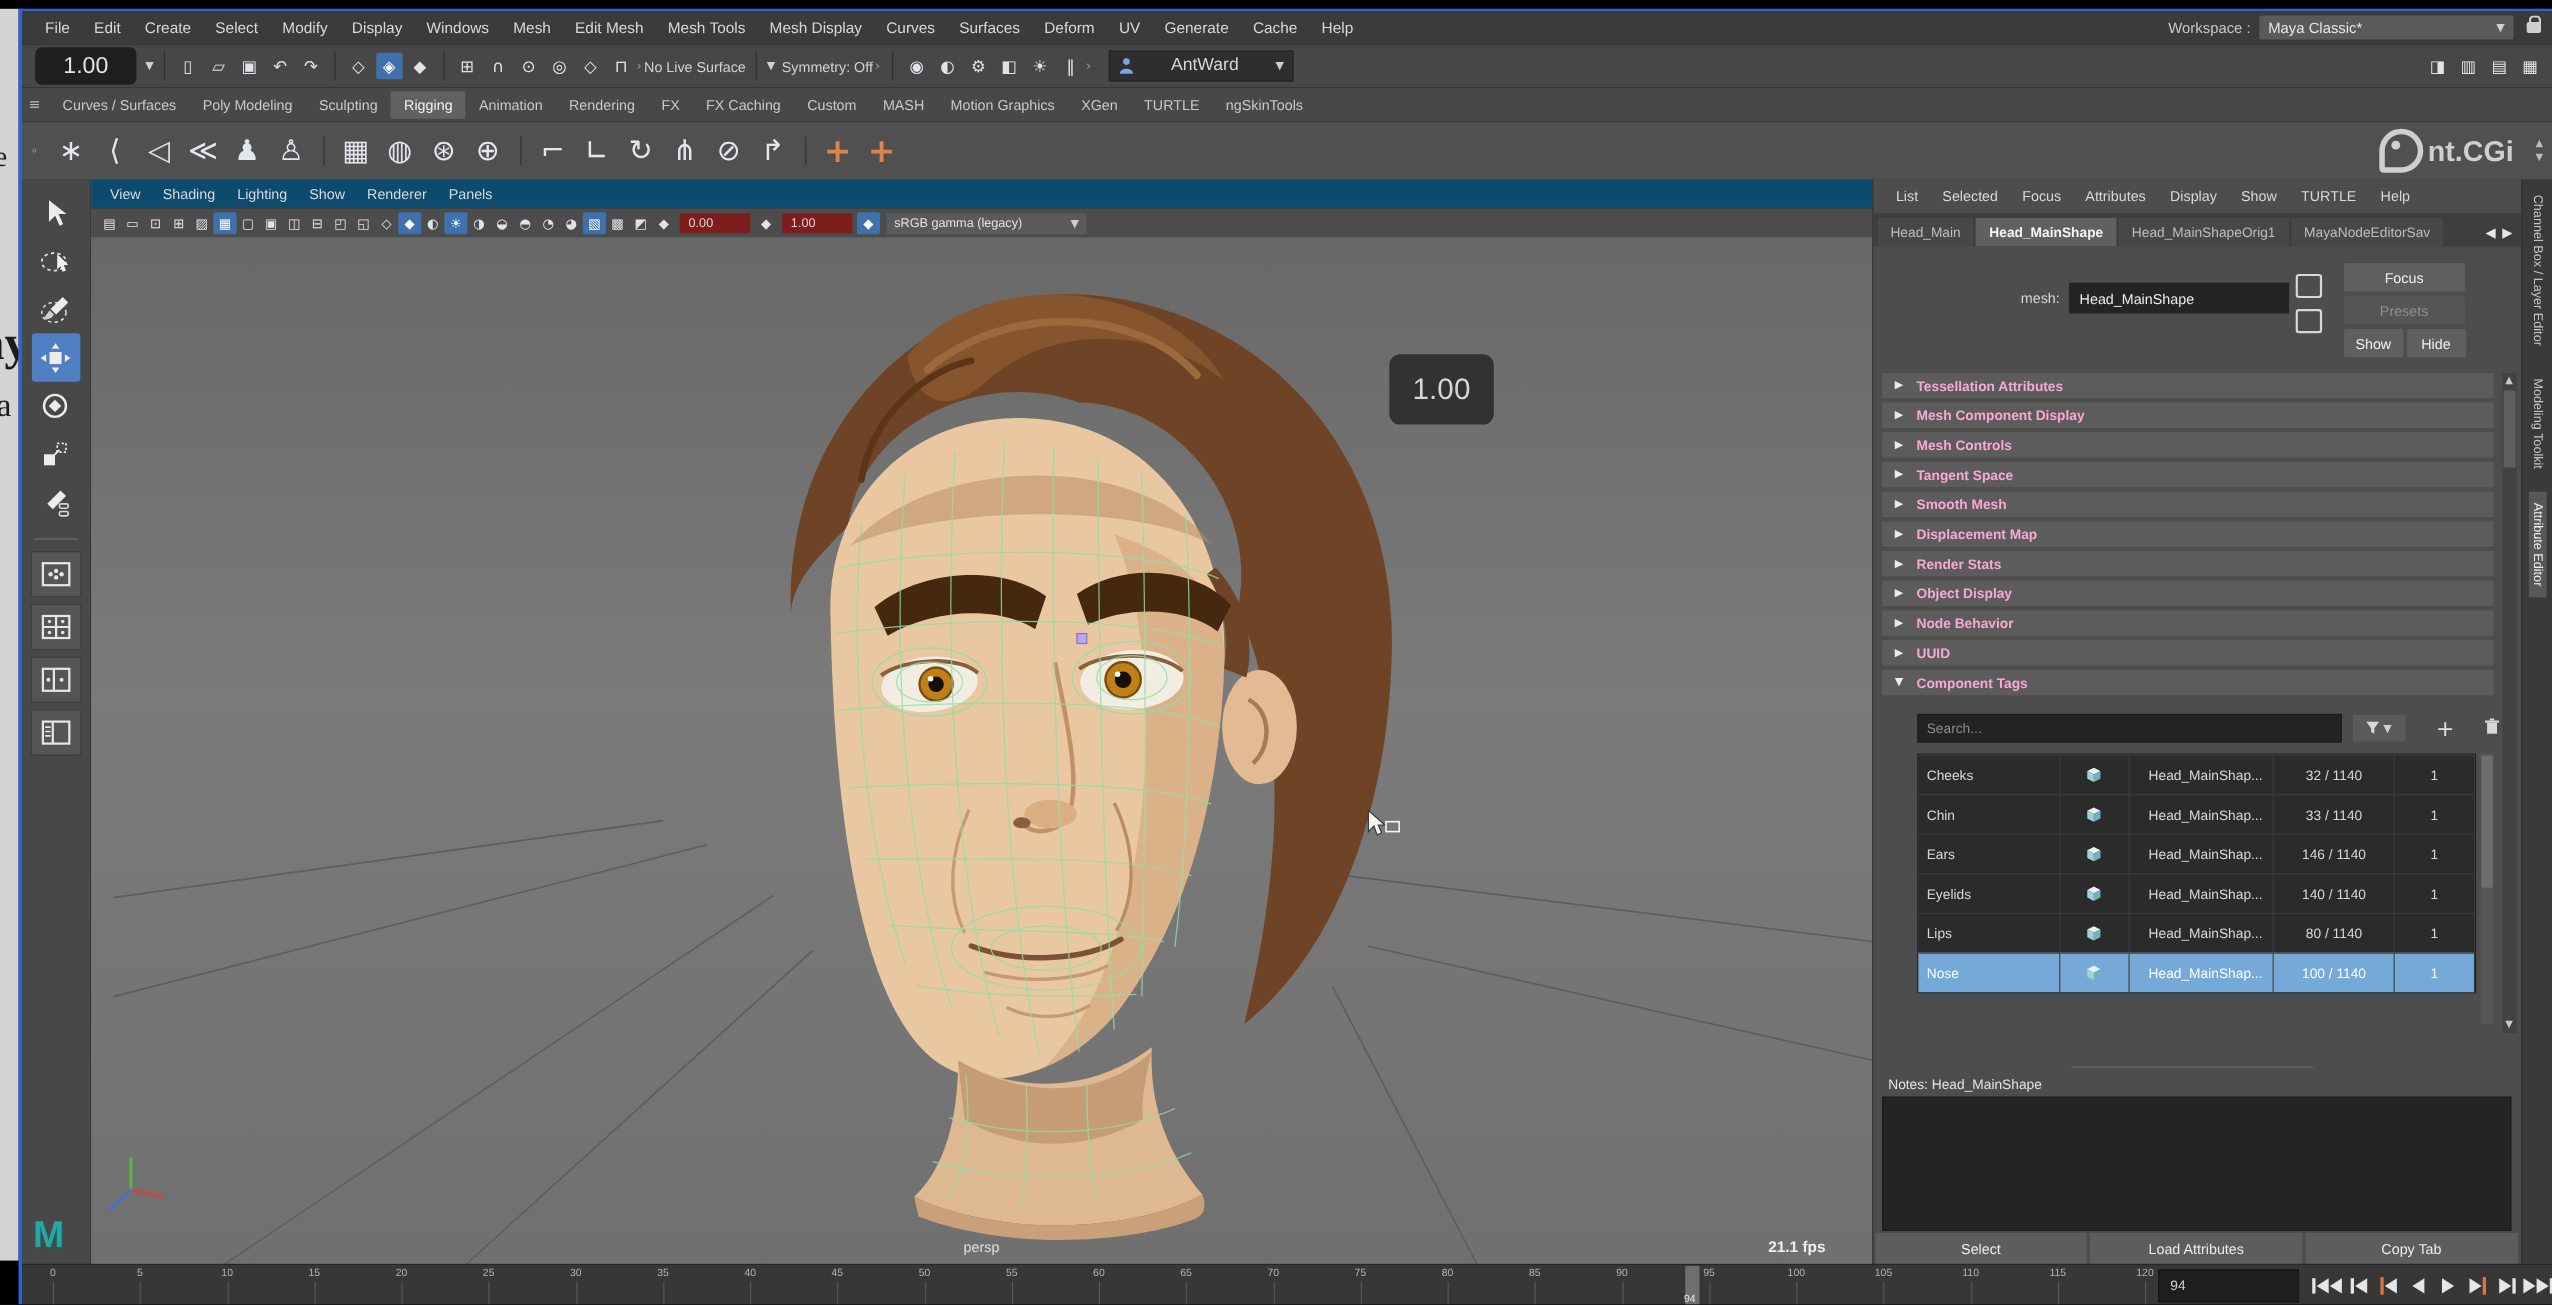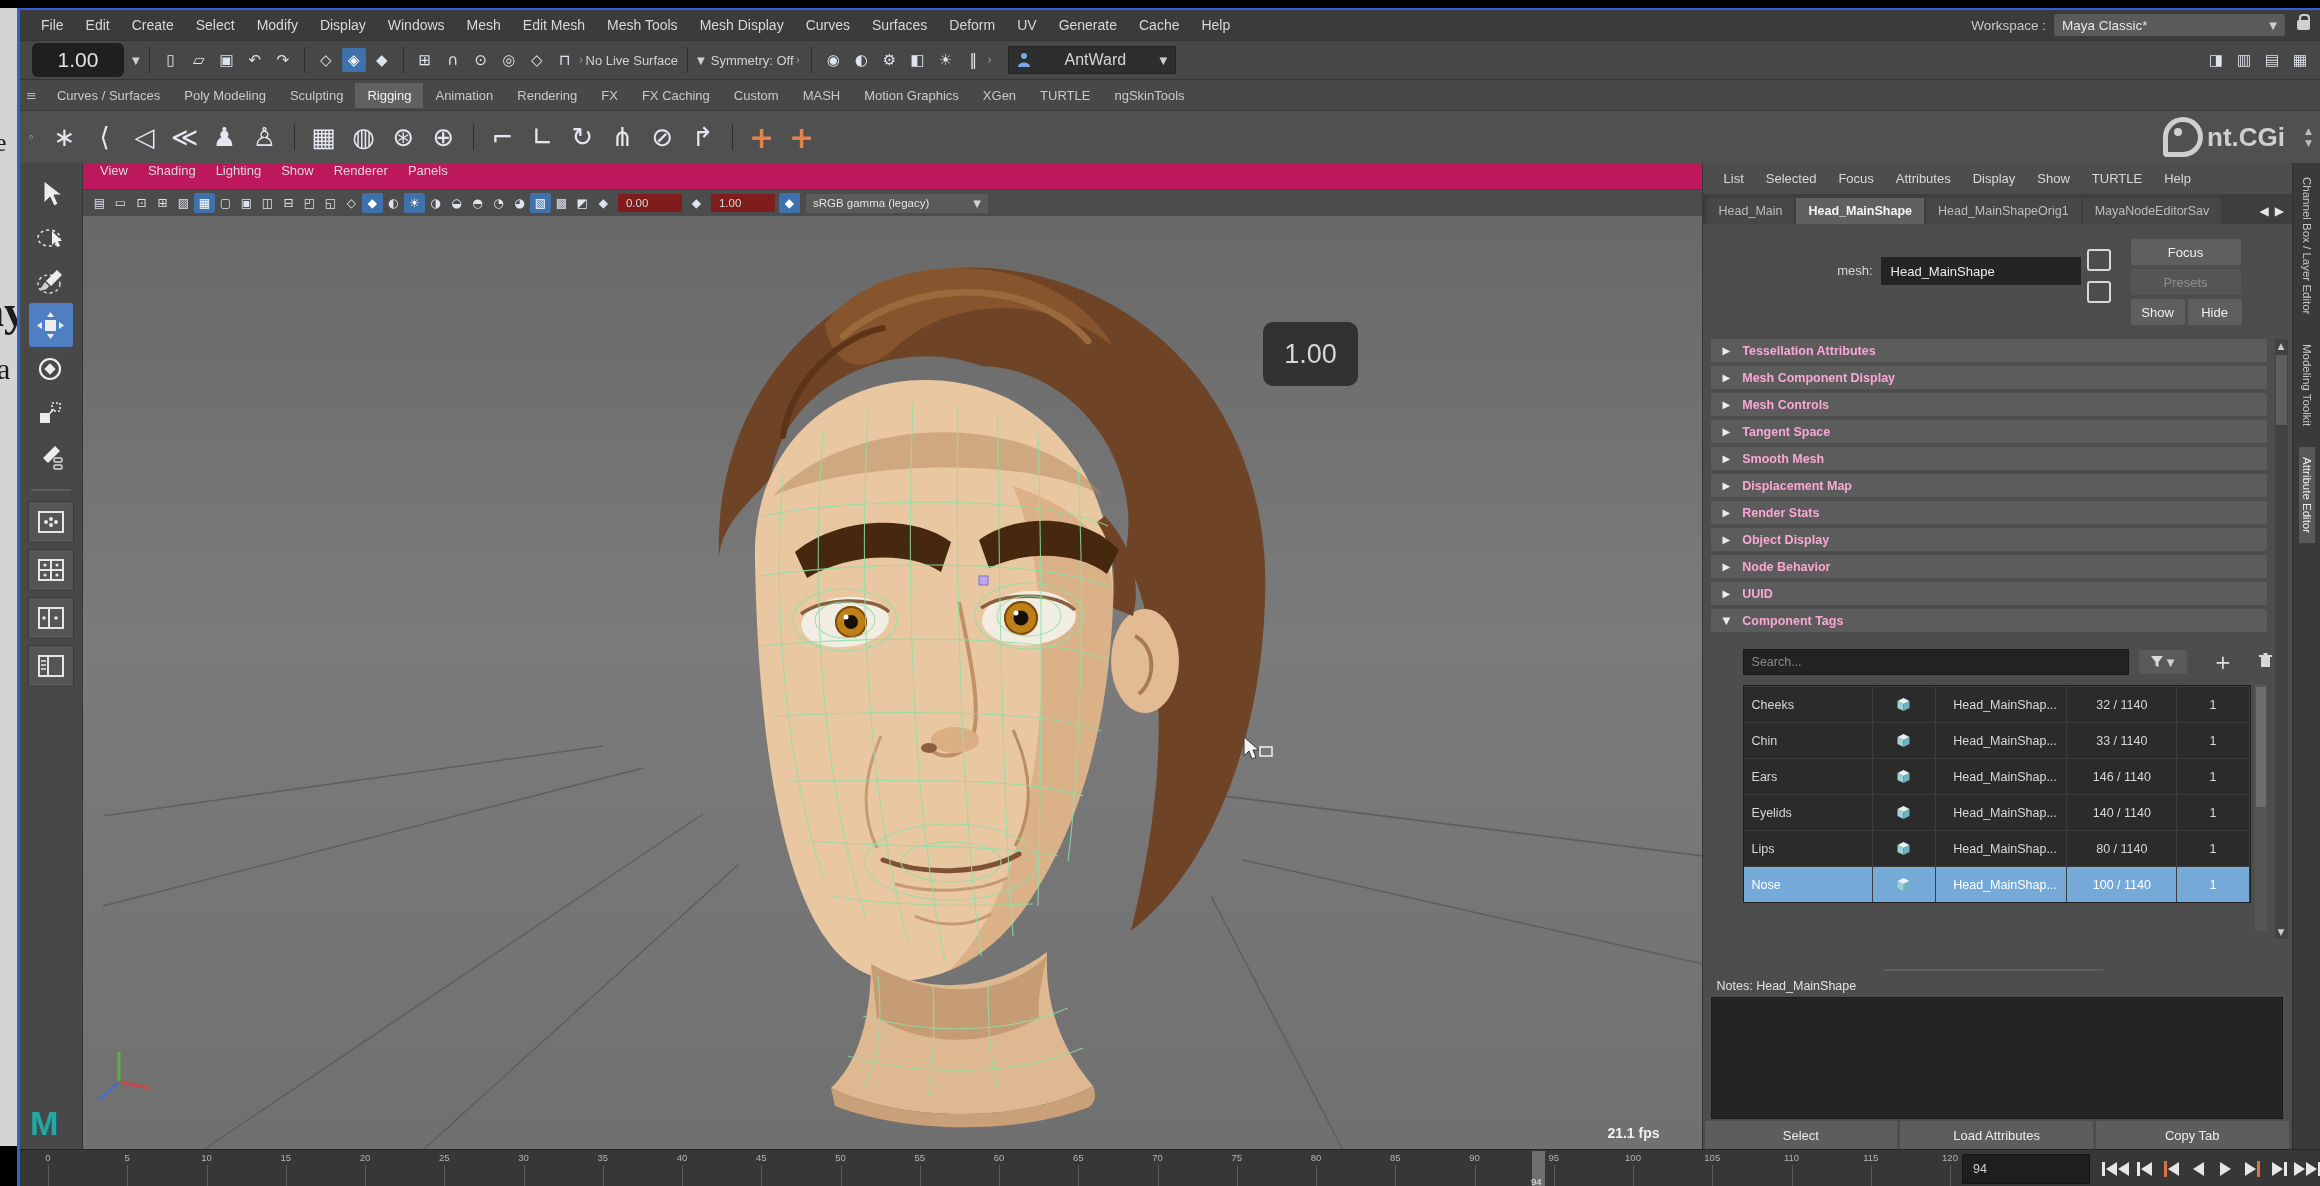--- a/index.html
+++ b/index.html
@@ -45,21 +45,21 @@
   
   #mainrow{display:flex;height:986px;}
   #toolbox{width:62px;background:#484848;border-right:1px solid #353535;display:flex;flex-direction:column;align-items:center;
         padding-top:8px;position:relative;}
   .tool{width:44px;height:44px;display:flex;align-items:center;justify-content:center;border-radius:3px;}
   .tool.active{background:#4f7fc2;}
   .tb-div{width:40px;height:2px;background:#5c5c5c;margin:10px 0;}
   .layoutbtn{width:44px;height:40px;display:flex;align-items:center;justify-content:center;background:#555;border:1px solid #3c3c3c;border-radius:2px;margin-bottom:6px;}
   #mlogo{position:absolute;bottom:6px;left:10px;font-size:34px;font-weight:bold;color:#27a7a0;text-shadow:1px 1px 0 #1b5f77;}
   #viewport{width:1620px;position:relative;background:#6e6e6e;}
-  #vp-menus{height:26px;background:#be185d;display:flex;font-size:13px;color:#d8d8d8;padding-left:8px;gap:2px;}
+  #vp-menus{height:26px;background:#0c4a6e;display:flex;align-items:center;font-size:13px;color:#d8d8d8;padding-left:8px;gap:2px;}
   #vp-menus .menu-item{padding:0 9px;}
   #vp-icons{height:26px;background:#4c4c4c;border-top:1px solid #404040;display:flex;align-items:center;padding-left:6px;font-size:12px;}
   .vp-icon{width:21px;height:20px;display:flex;align-items:center;justify-content:center;color:#dfe3ea;font-size:12px;border-radius:2px;}
   .vp-icon.active{background:#3f72ad;color:#fff;}
   .vp-field{width:56px;height:18px;background:#7f1d1d;color:#d8d8d8;font-size:11.5px;display:flex;align-items:center;padding-left:8px;margin:0 4px;}
   #vp-colorspace{width:168px;height:19px;background:#5a5a5a;color:#e2e2e2;font-size:11.5px;display:flex;align-items:center;
         justify-content:space-between;padding:0 7px;margin-left:6px;}
   #vp-scene{position:absolute;left:0;top:53px;right:0;bottom:0;
         background:linear-gradient(#686868,#7b7b7b 45%,#707070);overflow:hidden;}
   #vp-badge{position:absolute;left:1180px;top:106px;width:95px;height:64px;background:rgba(45,45,45,.92);border-radius:10px;
@@ -523,20 +523,21 @@
               <line x1="36" y1="866" x2="66" y2="872" stroke="#c24a4a"></line>
               <line x1="36" y1="866" x2="16" y2="884" stroke="#4a6ec2"></line>
             </g>
 
             <g transform="translate(1161,521)">
               <path d="M0 0 L0 19 L5 14 L8 22 L12 20 L9 13 L15 13 Z" fill="#f2f2f2" stroke="#333" stroke-width="1"></path>
               <rect x="16" y="10" width="12" height="9" fill="none" stroke="#f2f2f2" stroke-width="1.5"></rect>
             </g>
           </svg>
           <div id="vp-badge">1.00</div>
+          <div id="persp">persp</div>
           <div id="fps">21.1 fps</div>
         </div>
       </div>
 
       <div id="ae">
         <div id="ae-menus">
             <span class="menu-item">List</span>
             <span class="menu-item">Selected</span>
             <span class="menu-item">Focus</span>
             <span class="menu-item">Attributes</span>

